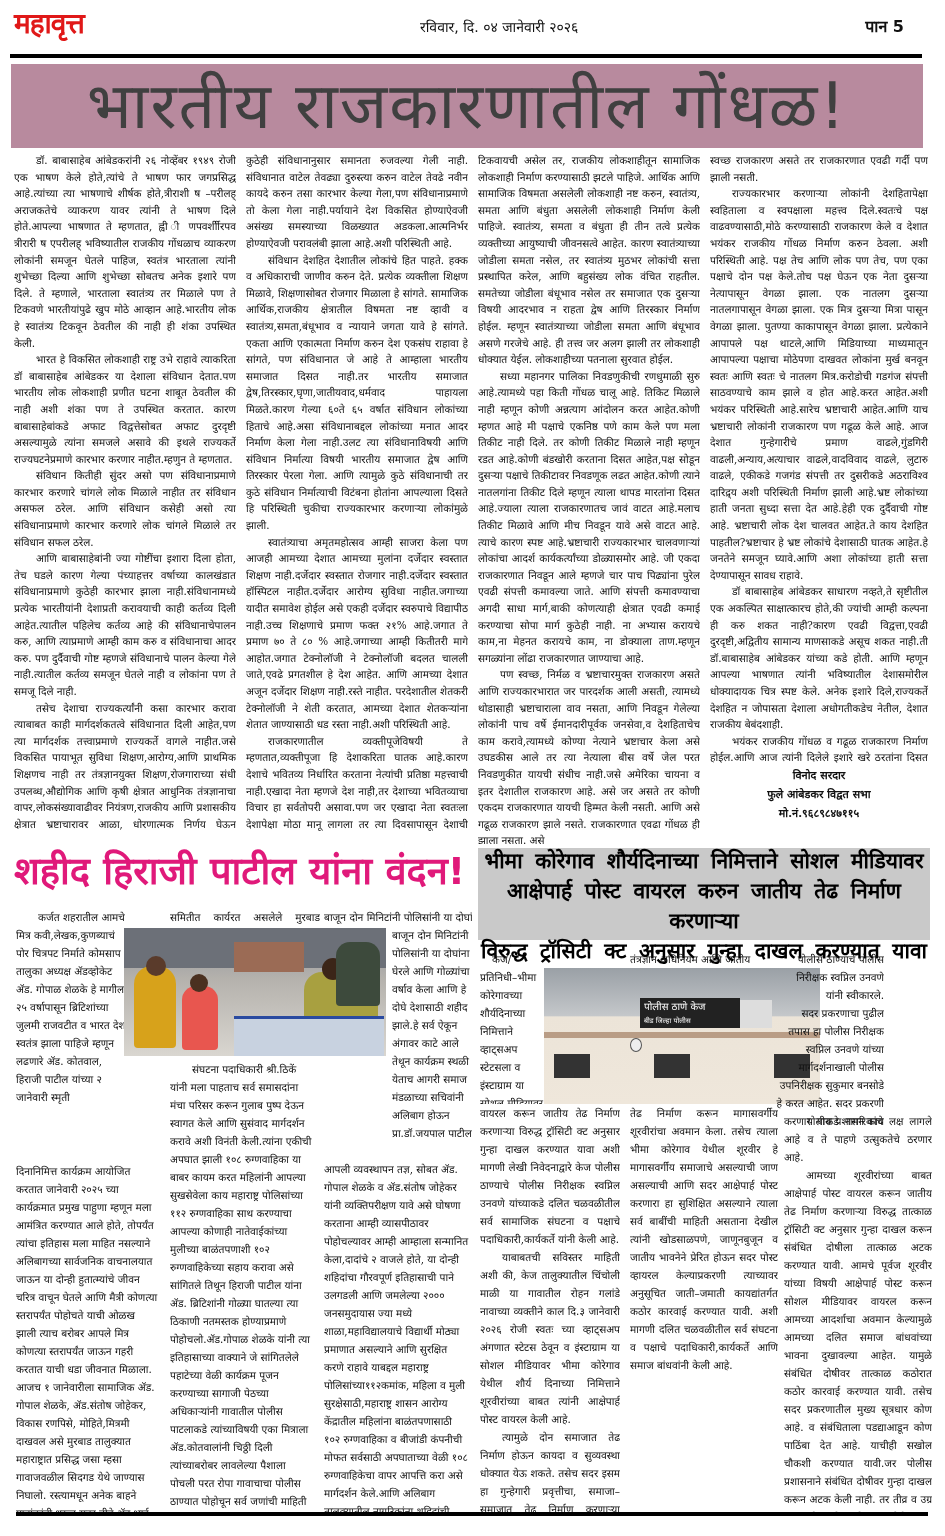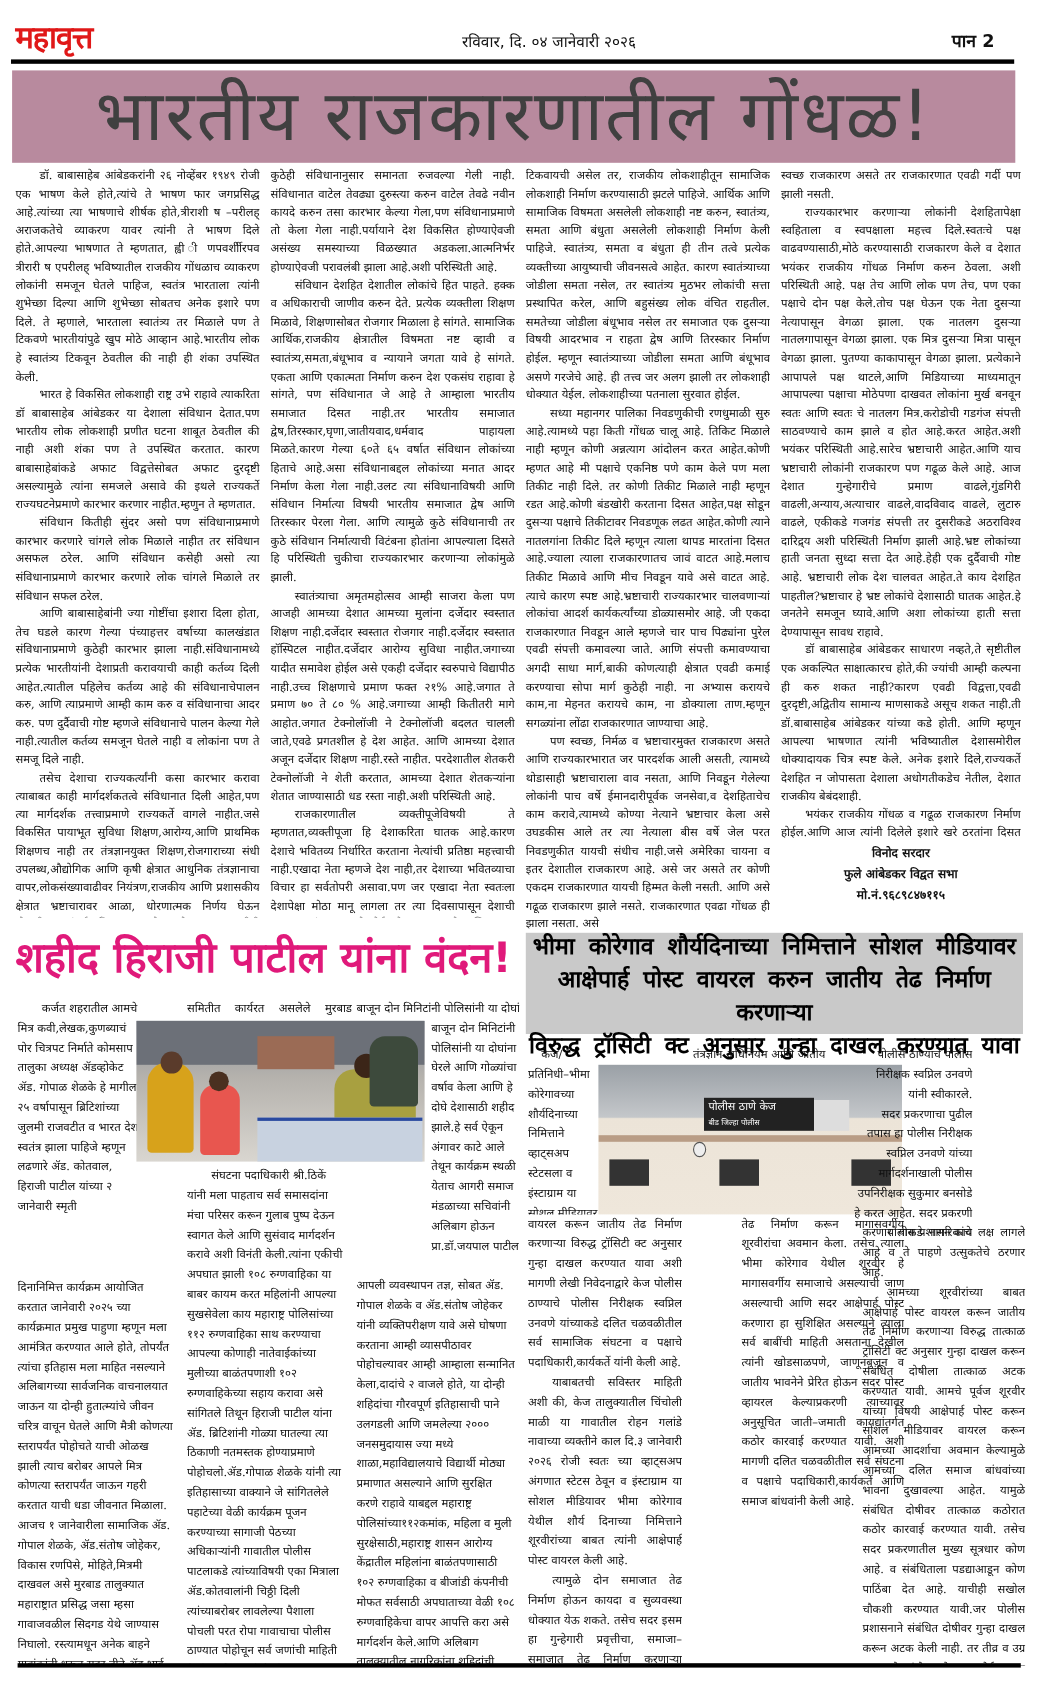--- a/index.html
+++ b/index.html
@@ -1,36 +1,36 @@
 <!DOCTYPE html>
 <html><head>
 <meta charset="utf-8">
 <style>
   html, body { margin:0; padding:0; background:#fff; }
   body { width:945px; height:1536px; overflow:hidden; position:relative; font-family:"DejaVu Serif", serif; color:#111; }
-  .masthead { position:absolute; left:10px; top:14px; width:920px; height:40px;text-align:center; }
+  .masthead { position:absolute; left:10px; top:3px; width:920px; height:40px;text-align:center; }
   .logo { position:absolute; left:4px; top:0; color:#e01818; font-family:"DejaVu Sans", sans-serif; font-weight:bold; font-size:28px; letter-spacing:-1px; }
   .dateline { position:absolute; left:410px; top:14px; font-size:14px; font-family:"DejaVu Sans", sans-serif; }
   .pageno { position:absolute; right:26px; top:12px; font-size:16px; font-family:"DejaVu Sans", sans-serif; font-weight:bold; }
   .article { position:absolute; font-size:10.4px; line-height:16.6px; text-align:justify; }
   .article p { margin:0; text-indent:22px; }
   .col { position:absolute; overflow:hidden; }
   .sign { position:absolute; text-align:center; font-size:11px; line-height:19px; font-weight:bold; }
   .bk-head { position:absolute; left:478px; top:848px; width:452px; height:92px; background:#c9c9c9; text-align:center; font-family:Liberation Mono, monospace; font-weight:bold; font-size:21px; line-height:30px; color:#000; }
   .photo { position:absolute; overflow:hidden; }
   .bottom-rule { position:absolute; top:1512px; height:4px; background:#000; }
   .narrow { font-size:10.4px; line-height:18px; }
 </style>
 </head>
 <body>
 
 <div class="masthead">
   <div class="logo">महावृत्त</div>
   <div class="dateline">रविवार, दि. ०४ जानेवारी २०२६</div>
-  <div class="pageno">पान 2</div>
+  <div class="pageno">पान 5</div>
 </div>
 <div style="position:absolute;left:10px;top:54px;width:912px;height:4px;background:#000;"></div>
 
 <div style="position:absolute;left:11px;top:64px;width:912px;height:84px;background:#b88a9e;overflow:hidden;">
   <div style="position:absolute;left:0;top:2px;width:100%;text-align:center;font-family:'DejaVu Sans',sans-serif;font-weight:normal;font-size:64px;line-height:80px;color:#404040;white-space:nowrap;letter-spacing:2px;">भारतीय राजकारणातील गोंधळ!</div>
 </div>
 
 <div class="col article" style="left:14px;top:152px;width:222px;height:682px;">
   <p>डॉ. बाबासाहेब आंबेडकरांनी २६ नोव्हेंबर १९४९ रोजी एक भाषण केले होते,त्यांचे ते भाषण फार जगप्रसिद्ध आहे.त्यांच्या त्या भाषणाचे शीर्षक होते,त्रीराशी ष –परीलह् अराजकतेचे व्याकरण यावर त्यांनी ते भाषण दिले होते.आपल्या भाषणात ते म्हणतात, ह्वी ी णपवर्शीीरपव त्रीरारी ष एपरीलह् भविष्यातील राजकीय गोंधळाच व्याकरण लोकांनी समजून घेतले पाहिज, स्वतंत्र भारताला त्यांनी शुभेच्छा दिल्या आणि शुभेच्छा सोबतच अनेक इशारे पण दिले. ते म्हणाले, भारताला स्वातंत्र्य तर मिळाले पण ते टिकवणे भारतीयांपुढे खुप मोठे आव्हान आहे.भारतीय लोक हे स्वातंत्र्य टिकवून ठेवतील की नाही ही शंका उपस्थित केली.</p>
   <p>भारत हे विकसित लोकशाही राष्ट्र उभे राहावे त्याकरिता डॉ बाबासाहेब आंबेडकर या देशाला संविधान देतात.पण भारतीय लोक लोकशाही प्रणीत घटना शाबूत ठेवतील की नाही अशी शंका पण ते उपस्थित करतात. कारण बाबासाहेबांकडे अफाट विद्वत्तेसोबत अफाट दुरदृष्टी असल्यामुळे त्यांना समजले असावे की इथले राज्यकर्ते राज्यघटनेप्रमाणे कारभार करणार नाहीत.म्हणुन ते म्हणतात.</p>
@@ -132,21 +132,21 @@
   <p style="text-indent:0">पोलीस ठाण्याचे पोलीस निरीक्षक स्वप्निल उनवणे यांनी स्वीकारले.</p>
   <p>सदर प्रकरणाचा पुढील तपास हा पोलीस निरीक्षक स्वप्निल उनवणे यांच्या मार्गदर्शनाखाली पोलीस उपनिरीक्षक सुकुमार बनसोडे हे करत आहेत. सदर प्रकरणी पोलीस प्रशासन काय कारवाई</p>
 </div>
 
 <div class="col article narrow" style="left:480px;top:1104px;width:140px;height:410px;">
   <p style="text-indent:0">वायरल करून जातीय तेढ निर्माण करणाऱ्या विरुद्ध ट्रॉसिटी क्ट अनुसार गुन्हा दाखल करण्यात यावा अशी मागणी लेखी निवेदनाद्वारे केज पोलीस ठाण्याचे पोलीस निरीक्षक स्वप्निल उनवणे यांच्याकडे दलित चळवळीतील सर्व सामाजिक संघटना व पक्षाचे पदाधिकारी,कार्यकर्ते यांनी केली आहे.</p>
   <p>याबाबतची सविस्तर माहिती अशी की, केज तालुक्यातील चिंचोली माळी या गावातील रोहन गलांडे नावाच्या व्यक्तीने काल दि.३ जानेवारी २०२६ रोजी स्वतः च्या व्हाट्सअप अंगणात स्टेटस ठेवून व इंस्टाग्राम या सोशल मीडियावर भीमा कोरेगाव येथील शौर्य दिनाच्या निमित्ताने शूरवीरांच्या बाबत त्यांनी आक्षेपार्ह पोस्ट वायरल केली आहे.</p>
   <p>त्यामुळे दोन समाजात तेढ निर्माण होऊन कायदा व सुव्यवस्था धोक्यात येऊ शकते. तसेच सदर इसम हा गुन्हेगारी प्रवृत्तीचा, समाजा–समाजात तेढ निर्माण करणाऱ्या वृत्तीचा व सराईत आहे.</p>
 
 </div>
-<div class="col article narrow" style="left:630px;top:1104px;width:148px;height:410px;margin-left:44px;">
+<div class="col article narrow" style="left:630px;top:1104px;width:148px;height:410px;">
   <p style="text-indent:0">तेढ निर्माण करून मागासवर्गीय शूरवीरांचा अवमान केला. तसेच त्याला भीमा कोरेगाव येथील शूरवीर हे मागासवर्गीय समाजाचे असल्याची जाण असल्याची आणि सदर आक्षेपार्ह पोस्ट करणारा हा सुशिक्षित असल्याने त्याला सर्व बाबींची माहिती असताना देखील त्यांनी खोडसाळपणे, जाणूनबुजून व जातीय भावनेने प्रेरित होऊन सदर पोस्ट व्हायरल केल्याप्रकरणी त्याच्यावर अनुसूचित जाती–जमाती कायद्यांतर्गत कठोर कारवाई करण्यात यावी. अशी मागणी दलित चळवळीतील सर्व संघटना व पक्षाचे पदाधिकारी,कार्यकर्ते आणि समाज बांधवांनी केली आहे.</p>
 
 </div>
 <div class="col article narrow" style="left:784px;top:1112px;width:148px;height:402px;">
   <p style="text-indent:0">करणार याकडे नागरिकांचे लक्ष लागले आहे व ते पाहणे उत्सुकतेचे ठरणार आहे.</p>
   <p>आमच्या शूरवीरांच्या बाबत आक्षेपार्ह पोस्ट वायरल करून जातीय तेढ निर्माण करणाऱ्या विरुद्ध तात्काळ ट्रॉसिटी क्ट अनुसार गुन्हा दाखल करून संबंधित दोषीला तात्काळ अटक करण्यात यावी. आमचे पूर्वज शूरवीर यांच्या विषयी आक्षेपार्ह पोस्ट करून सोशल मीडियावर वायरल करून आमच्या आदर्शाचा अवमान केल्यामुळे आमच्या दलित समाज बांधवांच्या भावना दुखावल्या आहेत. यामुळे संबंधित दोषीवर तात्काळ कठोरात कठोर कारवाई करण्यात यावी. तसेच सदर प्रकरणातील मुख्य सूत्रधार कोण आहे. व संबंधिताला पडद्याआडून कोण पाठिंबा देत आहे. याचीही सखोल चौकशी करण्यात यावी.जर पोलीस प्रशासनाने संबंधित दोषीवर गुन्हा दाखल करून अटक केली नाही. तर तीव्र व उग्र स्वरूपाचे आंदोलन छेडण्यात येईल असा इशारा प्रशासनाला माध्यमांशी बोलताना दलित चळवळीतील कार्यकर्त्यांनी दिला आहे.</p>
 </div>
 
 <div class="bottom-rule" style="left:16px;width:912px;"></div>
 

